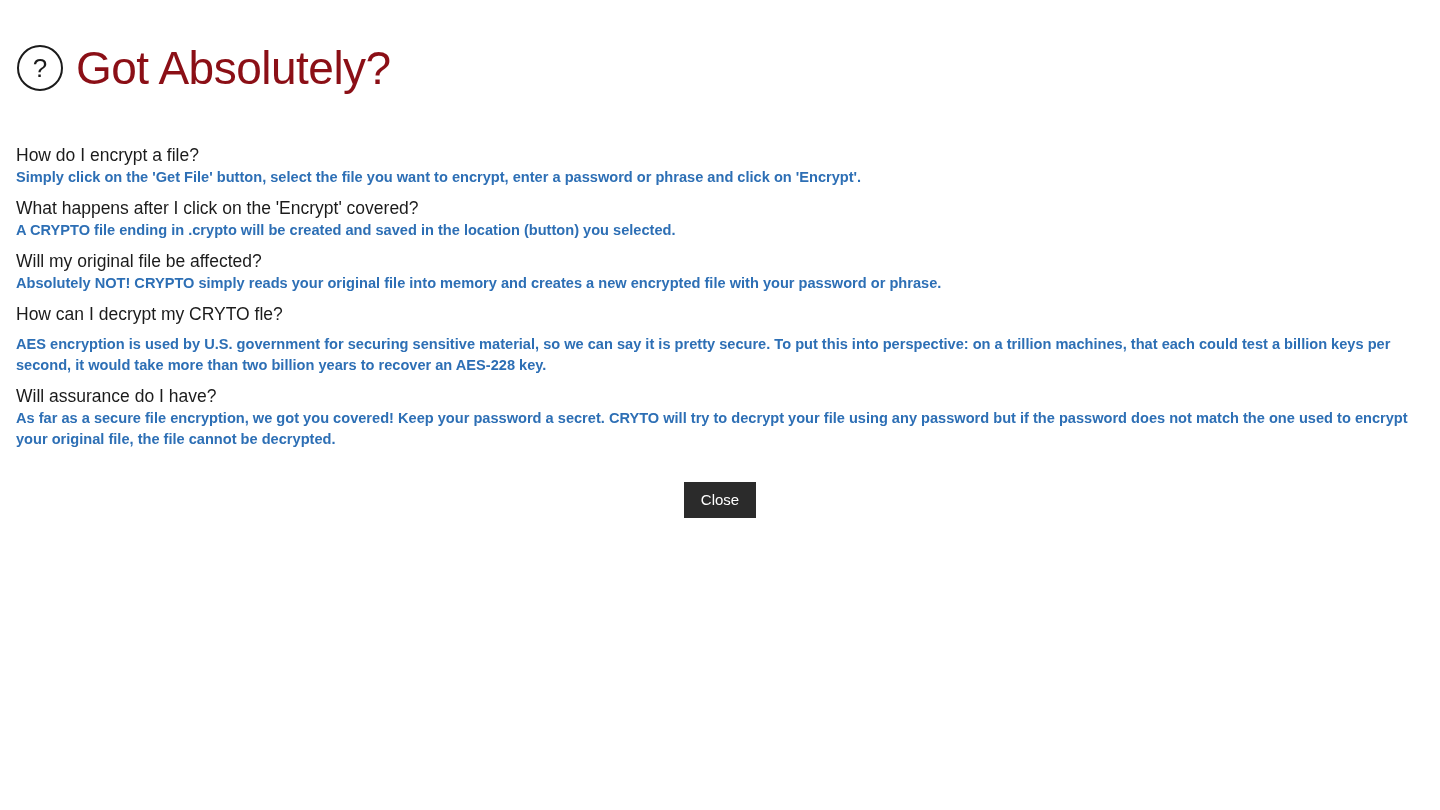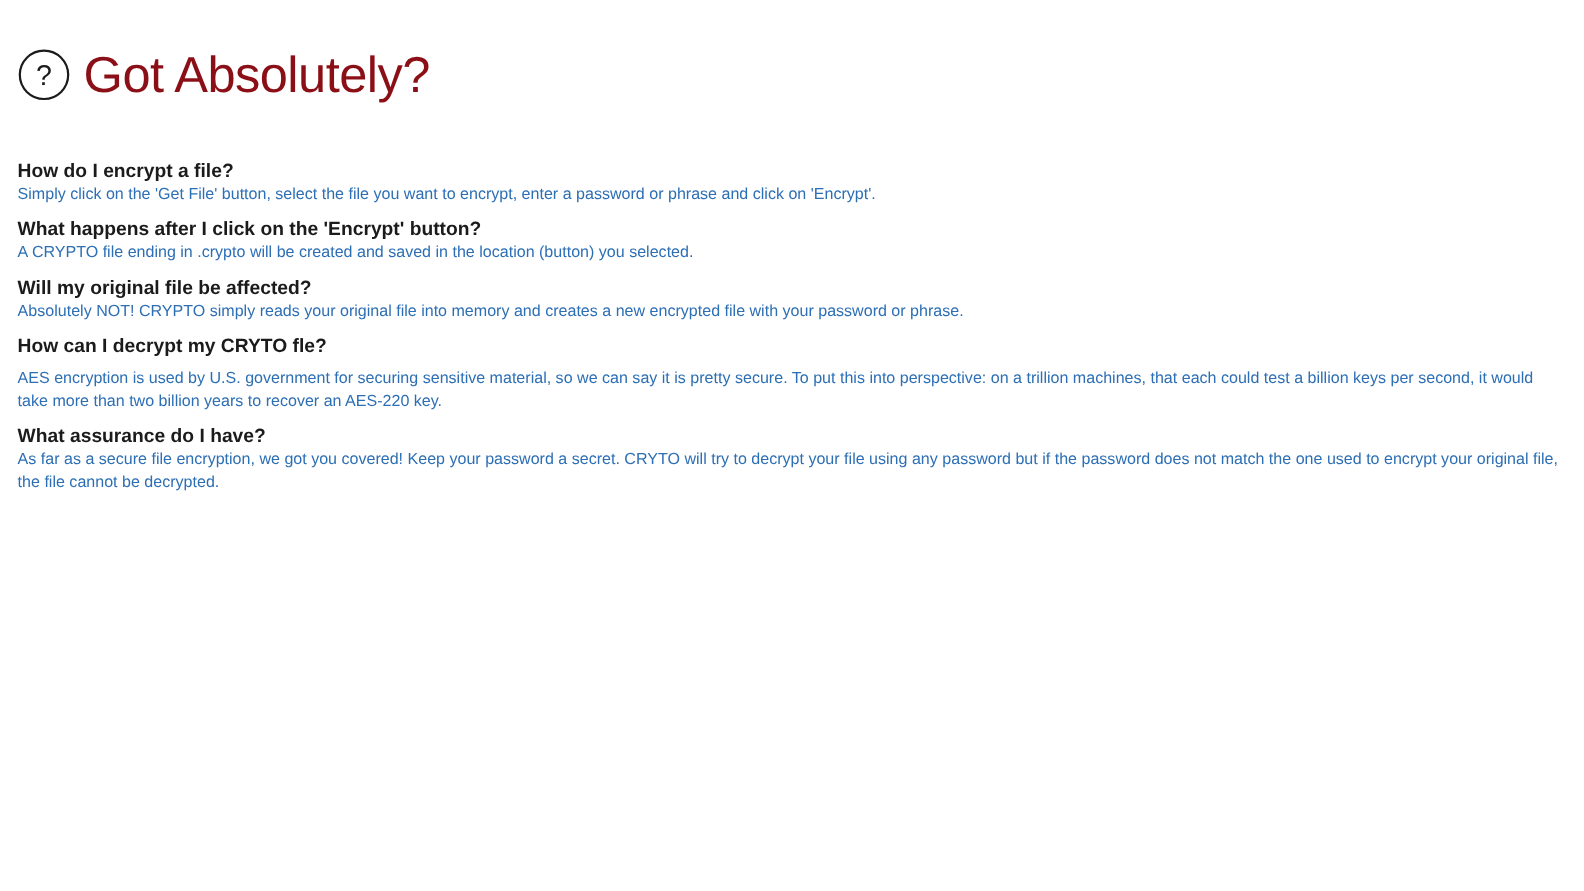--- a/index.html
+++ b/index.html
@@ -49,28 +49,28 @@
   .faq-list {
     display: block;
   }
   .faq-item {
     margin-bottom: 9px;
   }
   .faq-question {
     font-size: 17.5px;
     line-height: 1.28;
     color: #1b1b1b;
-    font-weight: 700;
+    font-weight: 400;
     margin: 0 0 1px 0;
   }
   .faq-answer {
     font-size: 14.6px;
     line-height: 1.42;
     color: #2d6fb5;
-    font-weight: 400;
+    font-weight: 700;
     margin: 0;
     max-width: 1406px;
   }
 
   
   .button-row {
     margin-top: 32px;
     display: flex;
     justify-content: center;
   }
@@ -103,39 +103,42 @@
   </div>
 
   <div class="faq-list">
 
     <div class="faq-item">
       <p class="faq-question">How do I encrypt a file?</p>
       <p class="faq-answer">Simply click on the 'Get File' button, select the file you want to encrypt, enter a password or phrase and click on 'Encrypt'.</p>
     </div>
 
     <div class="faq-item">
-      <p class="faq-question">What happens after I click on the 'Encrypt' button?</p>
+      <p class="faq-question">What happens after I click on the 'Encrypt' covered?</p>
       <p class="faq-answer">A CRYPTO file ending in .crypto will be created and saved in the location (button) you selected.</p>
     </div>
 
     <div class="faq-item">
       <p class="faq-question">Will my original file be affected?</p>
       <p class="faq-answer">Absolutely NOT! CRYPTO simply reads your original file into memory and creates a new encrypted file with your password or phrase.</p>
     </div>
 
     <div class="faq-item">
       <p class="faq-question">How can I decrypt my CRYTO fle?</p>
     </div>
 
     <div class="faq-item">
-      <p class="faq-answer">AES encryption is used by U.S. government for securing sensitive material, so we can say it is pretty secure. To put this into perspective: on a trillion machines, that each could test a billion keys per second, it would take more than two billion years to recover an AES-220 key.</p>
+      <p class="faq-answer">AES encryption is used by U.S. government for securing sensitive material, so we can say it is pretty secure. To put this into perspective: on a trillion machines, that each could test a billion keys per second, it would take more than two billion years to recover an AES-228 key.</p>
     </div>
 
 
     <div class="faq-item">
-      <p class="faq-question">What assurance do I have?</p>
+      <p class="faq-question">Will assurance do I have?</p>
       <p class="faq-answer">As far as a secure file encryption, we got you covered! Keep your password a secret. CRYTO will try to decrypt your file using any password but if the password does not match the one used to encrypt your original file, the file cannot be decrypted.</p>
     </div>
 
   </div>
 
+  <div class="button-row">
+    <button class="close-button" type="button">Close</button>
+  </div>
 
 </div>
 
 </body></html>

